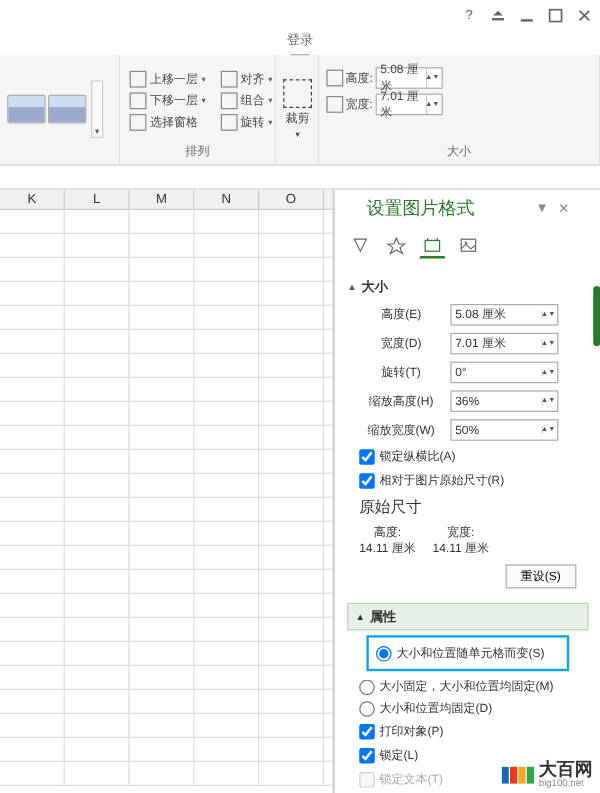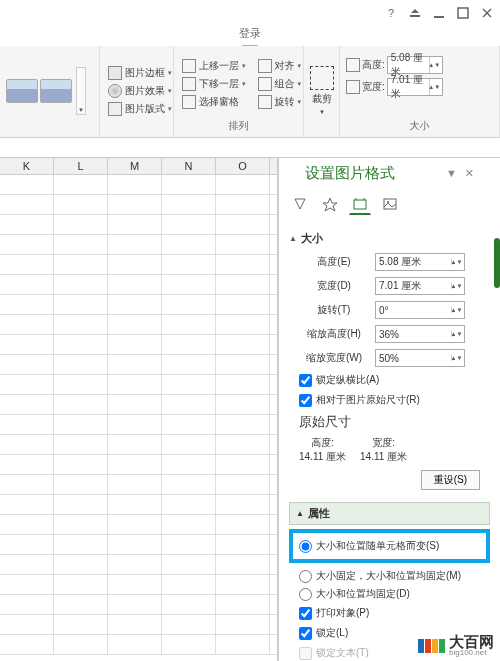--- a/index.html
+++ b/index.html
@@ -71,21 +71,21 @@
 .chkrow input { margin: 0; }
 
 .origsize { display: flex; gap: 14px; padding: 2px 0 2px 10px; font-size: 10px; color: #333; }
 .origsize div { display: flex; flex-direction: column; align-items: center; }
 
 .resetrow { display: flex; justify-content: flex-end; padding: 4px 10px; }
 .resetbtn { border: 1px solid #aaa; padding: 2px 12px; font-size: 10px; background: #fafafa; cursor: pointer; }
 
 .prop-head { background: #e6f0e6; border: 1px solid #c0d0c0; padding: 3px 6px; font-size: 11px; font-weight: bold; color: #333; display: flex; align-items: center; gap: 4px; }
 
-.radiobox { border: 4px solid #0ea5e9; padding: 4px 6px; margin: 4px 0; }
+.radiobox { border: 2px solid #0ea5e9; padding: 4px 6px; margin: 4px 16px; }
 .radiorow { display: flex; align-items: center; gap: 4px; font-size: 10px; color: #333; padding: 2px 0 2px 10px; }
 .radiorow input { margin: 0; }
 
 .footer-brand { position: absolute; right: 6px; bottom: 4px; display: flex; align-items: center; gap: 4px; }
 .footer-brand .logo { display: flex; gap: 1px; }
 .footer-brand .logo span { width: 6px; height: 14px; }
 .footer-brand .txt { display: flex; flex-direction: column; line-height: 1; }
 .footer-brand .txt .cn { font-size: 15px; font-weight: bold; color: #333; }
 .footer-brand .txt .en { font-size: 8px; color: #888; }
 
@@ -131,42 +131,20 @@
         <div style="display:flex;gap:2px">
           <div class="thumb"></div>
           <div class="thumb"></div>
         </div>
       </div>
       <div class="dropbtn">▾</div>
     </div>
     <div class="lbl"></div>
   </div>
 
-  <div class="rgroup" style="width:74px">
-    <div class="body">
-      <div class="stackbtns">
-        <div class="rbtn">
-            <span class="ic ic-border"></span>
-            <span>图片边框</span>
-            <span class="caret">▾</span>
-          </div>
-        <div class="rbtn">
-            <span class="ic ic-fx"></span>
-            <span>图片效果</span>
-            <span class="caret">▾</span>
-          </div>
-        <div class="rbtn">
-            <span class="ic ic-style"></span>
-            <span>图片版式</span>
-            <span class="caret">▾</span>
-          </div>
-      </div>
-    </div>
-    <div class="lbl"></div>
-  </div>
 
   <div class="rgroup" style="width:130px">
     <div class="body">
       <div class="stackbtns">
         <div class="rbtn">
             <span class="ic ic-up"></span>
             <span>上移一层</span>
             <span class="caret">▾</span>
           </div>
         <div class="rbtn">

